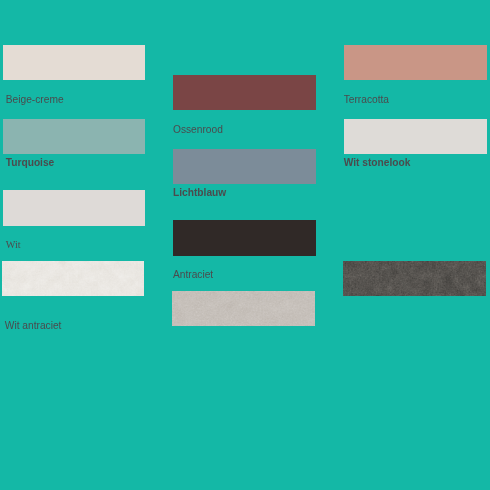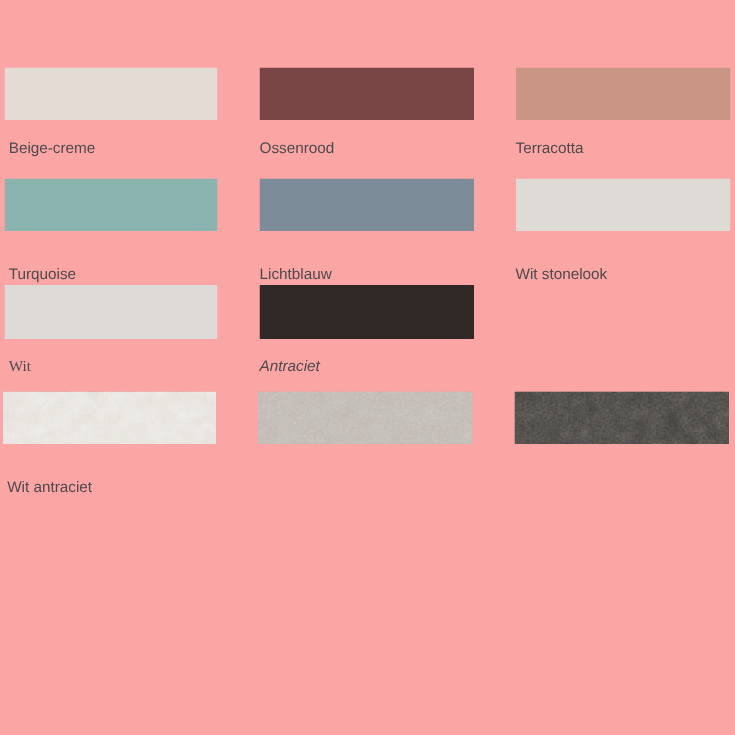--- a/index.html
+++ b/index.html
@@ -1,45 +1,45 @@
 <!DOCTYPE html>
 <html><head>
 <meta charset="utf-8">
 <title>Kleuren</title>
 <style>
   html,body{margin:0;padding:0;}
   body{width:490px;height:490px;background:#ffffff;
        font-family:"Liberation Sans",sans-serif;overflow:hidden;}
-  .sheet{position:relative;width:490px;height:490px;background:#fca5a5;}
+  .sheet{position:relative;width:490px;height:490px;background:#14b8a6;}
 
   .cell{position:absolute;}
   .swatch{position:absolute;left:0;top:0;overflow:hidden;isolation:isolate;}
   .swatch .base{position:absolute;left:0;top:0;right:0;bottom:0;}
   .swatch .grain{position:absolute;left:0;top:0;width:100%;height:100%;mix-blend-mode:overlay;display:block;}
   .label{position:absolute;font-size:10.2px;line-height:12px;color:#4b4b4d;
          white-space:nowrap;transform:translateZ(0);}
   .defs{position:absolute;width:0;height:0;overflow:hidden;}
 
   
-  .c0{left:3px;}   .c1{left:173px;} .c2{left:344px;}
+  .c0{left:3px;}   .c1{left:173px;margin-top:30px;} .c2{left:344px;}
   .r3 .c0,.cell.r3.c0{left:2px;} .cell.r3.c1{left:172px;} .cell.r3.c2{left:343px;}
   .r0{top:45px;}  .r1{top:119px;} .r2{top:190px;} .r3{top:261px;}
 
   .c0 .swatch{width:142px;}
   .c1 .swatch{width:143px;}
   .c2 .swatch{width:143px;}
   .r0 .swatch{height:35px;}
   .r1 .swatch{height:35px;}
   .r2 .swatch{height:36px;}
   .r3 .swatch{height:35px;}
 
   
   .lb.c0{left:5.8px;}  .lb.c1{left:173px;} .lb.c2{left:343.7px;}
   .lb.r3.c0{left:4.8px;} .lb.r3.c1{left:172px;} .lb.r3.c2{left:342.7px;}
-  .lb.r0{top:93.6px;} .lb.r1{top:178px;} .lb.r2{top:239.3px;} .lb.r3{top:319.9px;}
+  .lb.r0{top:93.6px;} .lb.r1{top:157px;font-weight:bold;} .lb.r2{top:239.3px;} .lb.r3{top:319.9px;}
 </style>
 </head>
 <body style="background: rgb(255, 255, 255);">
 
 <svg class="defs" width="0" height="0" aria-hidden="true">
   <defs>
     <filter id="fineA" x="0%" y="0%" width="100%" height="100%" color-interpolation-filters="sRGB">
       <feTurbulence type="fractalNoise" baseFrequency="0.58" numOctaves="3" seed="11"></feTurbulence>
       <feColorMatrix type="saturate" values="0"></feColorMatrix>
     </filter>
@@ -115,21 +115,21 @@
       <div class="base" style="background: rgb(222, 218, 215);"></div>
     </div>
   </div>
   <div class="label lb r2 c0" style="color: rgb(75, 75, 77); font-family: Liberation Serif, serif;">Wit</div>
 
   <div class="cell r2 c1">
     <div class="swatch">
       <div class="base" style="background: rgb(48, 41, 39);"></div>
     </div>
   </div>
-  <div class="label lb r2 c1" style="color: rgb(75, 75, 77); font-style: italic;">Antraciet</div>
+  <div class="label lb r2 c1" style="color: rgb(75, 75, 77);">Antraciet</div>
 
   <div class="cell r3 c0">
     <div class="swatch">
       <div class="base" style="background: rgb(235, 232, 227);"></div>
       <svg class="grain" style="opacity: 0.45;">
           <rect width="100%" height="100%" filter="url(#fineA)"></rect>
         </svg>
       <svg class="grain" style="opacity: 0.75;">
           <rect width="100%" height="100%" filter="url(#mottleA)"></rect>
         </svg>

